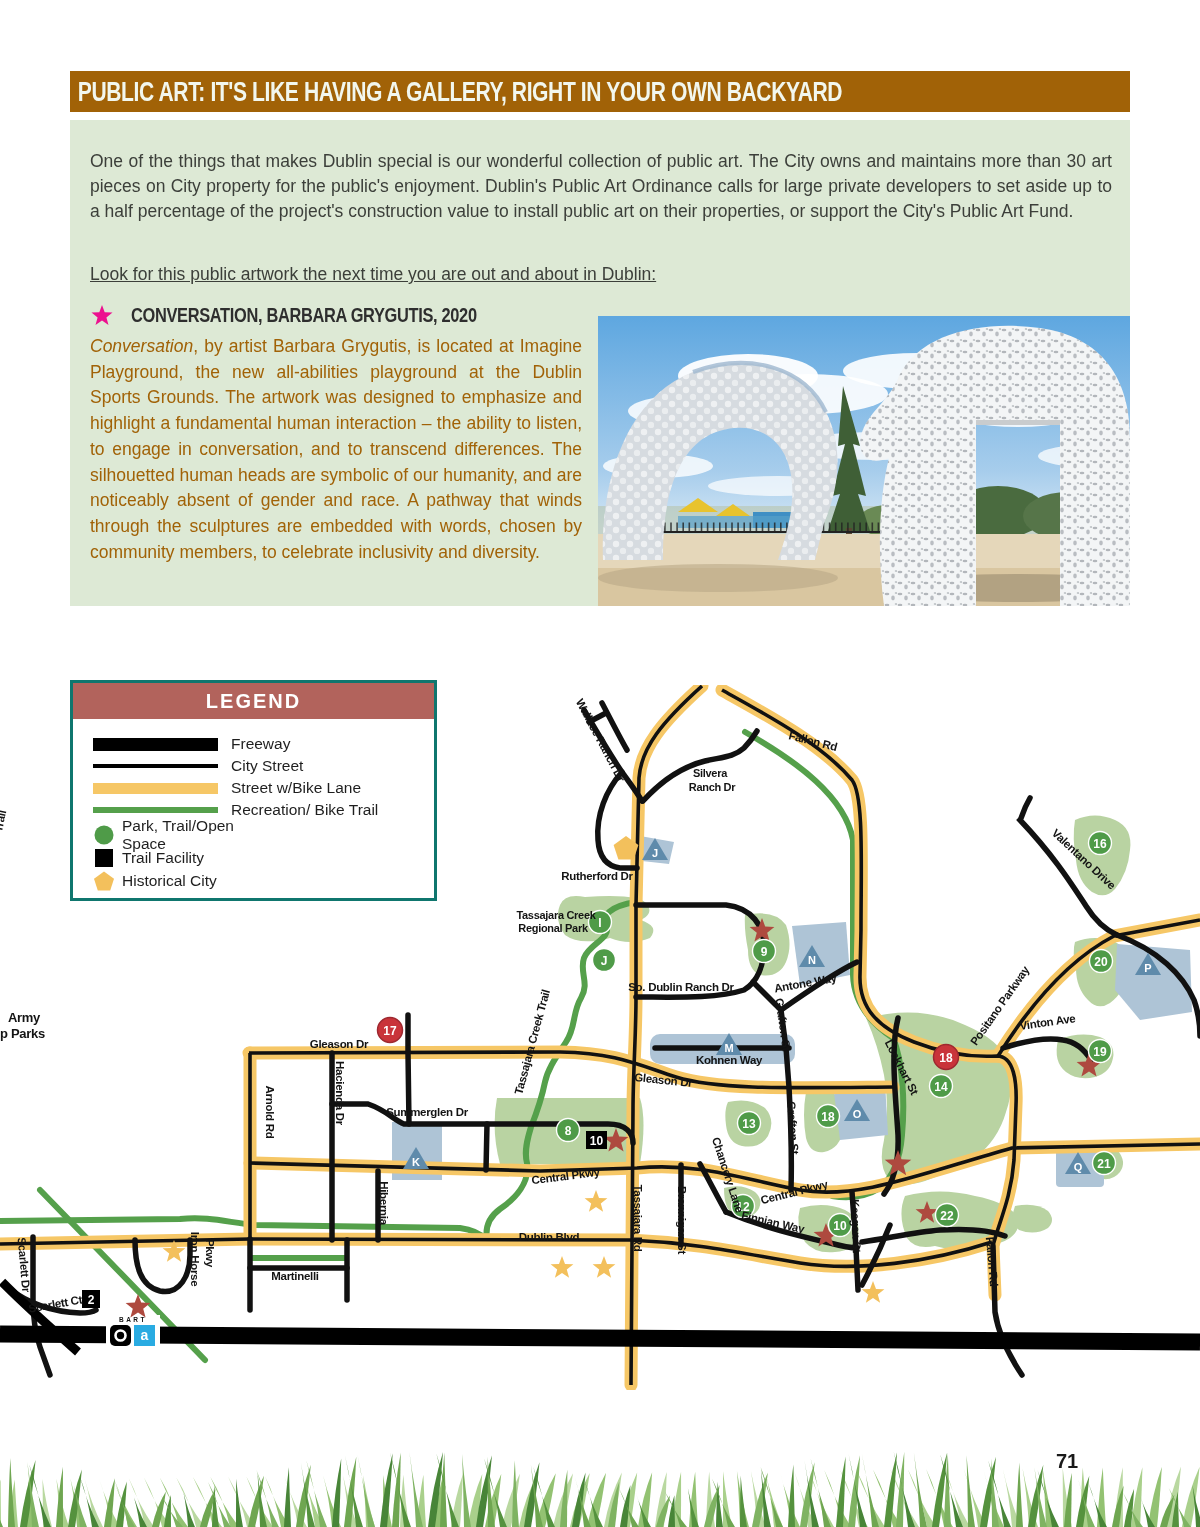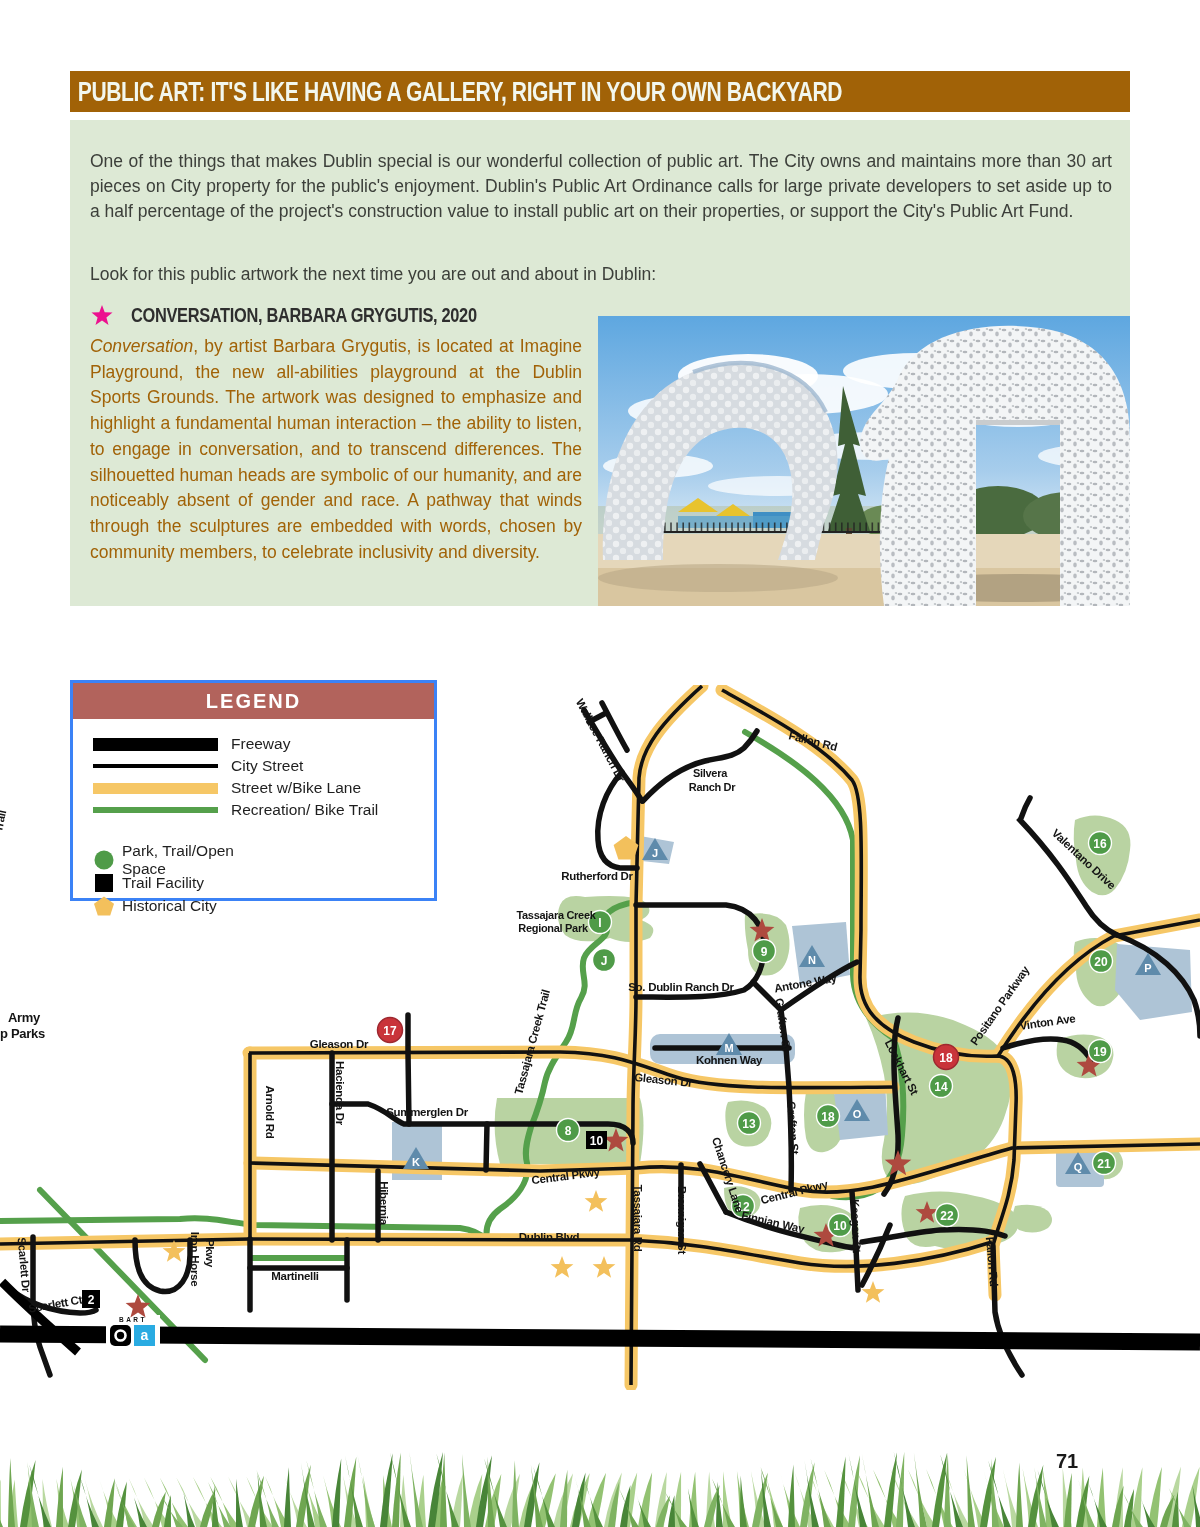--- a/index.html
+++ b/index.html
@@ -6,39 +6,39 @@
   .page{position:relative;width:1200px;height:1527px;background:#ffffff;overflow:hidden;
         font-family:"Liberation Sans", sans-serif;margin:0 auto;}
   
   .header-bar{position:absolute;left:70px;top:71px;width:1060px;height:41px;background:#a16207;}
   .header-bar h1{margin:0;padding:0 0 0 10px;color:#f2f7ee;font-size:27px;line-height:42px;font-weight:700;
       letter-spacing:-.5px;white-space:nowrap;transform:scaleX(.78);transform-origin:left center;}
   
   .intro-box{position:absolute;left:70px;top:112px;width:1060px;height:486px;background:#dde9d5;margin-top:8px;}
   .intro-box p{margin:0;color:#3c3f3a;font-size:17.5px;line-height:1.44;text-align:justify;}
   .p1{position:absolute;left:20px;top:29px;width:1022px;}
-  .p2{position:absolute;left:20px;top:142px;width:1022px;}
+  .p2{position:absolute;left:20px;top:142px;width:1022px;text-decoration:underline;}
   .art-col{position:absolute;left:20px;top:183px;width:492px;}
   .art-title-row{display:flex;align-items:center;margin-bottom:7px;gap:11px;}
   .art-title-row svg{margin-right:6px;flex:none;}
   .art-title{color:#2e2e2e;font-size:20px;font-weight:700;letter-spacing:-.4px;white-space:nowrap;
       transform:scaleX(.82);transform-origin:left center;}
   .art-body{color:#a16207;font-size:17.5px;line-height:1.47;text-align:justify;}
   .art-body .lead{font-style:italic;}
   .photo{position:absolute;left:528px;top:196px;width:532px;height:290px;}
   
-  .legend{position:absolute;left:70px;top:680px;width:361px;height:215px;background:#fff;border:3px solid #3b82f6;}
+  .legend{position:absolute;left:70px;top:680px;width:361px;height:215px;background:#fff;border:3px solid #0f766e;}
   .legend-head{height:36px;background:#b2635c;display:flex;align-items:center;justify-content:center;}
   .legend-head span{color:#fff;font-size:20px;font-weight:700;letter-spacing:2px;}
   .legend-body{padding:15px 0 0 20px;}
   .lrow{display:flex;align-items:center;height:20px;margin-bottom:2px;text-align:right;}
   .lswatch{width:125px;margin-right:13px;flex:none;}
   .lswatch div{width:125px;}
   .llabel{font-size:15.5px;color:#1f1f1f;}
-  .lpoints{display:flex;margin-top:29px;}
+  .lpoints{display:flex;margin-top:4px;}
   .lpcol{display:flex;flex-direction:column;}
   .lpcol.c1{width:188px;}
   .lprow{display:flex;align-items:center;height:22px;margin-bottom:1px;}
   .lprow svg{margin-right:7px;flex:none;}
   
   .map{position:absolute;left:0;top:685px;width:1200px;height:705px;}
   .map text{font-family:"Liberation Sans", sans-serif;font-size:11.5px;font-weight:600;
       letter-spacing:-.3px;fill:#141414;}
   .map text.mk{fill:#fff;font-size:12px;font-weight:700;letter-spacing:0;text-anchor:middle;}
   .map text.mk-s{fill:#fff;font-size:11px;font-weight:700;letter-spacing:0;text-anchor:middle;}

